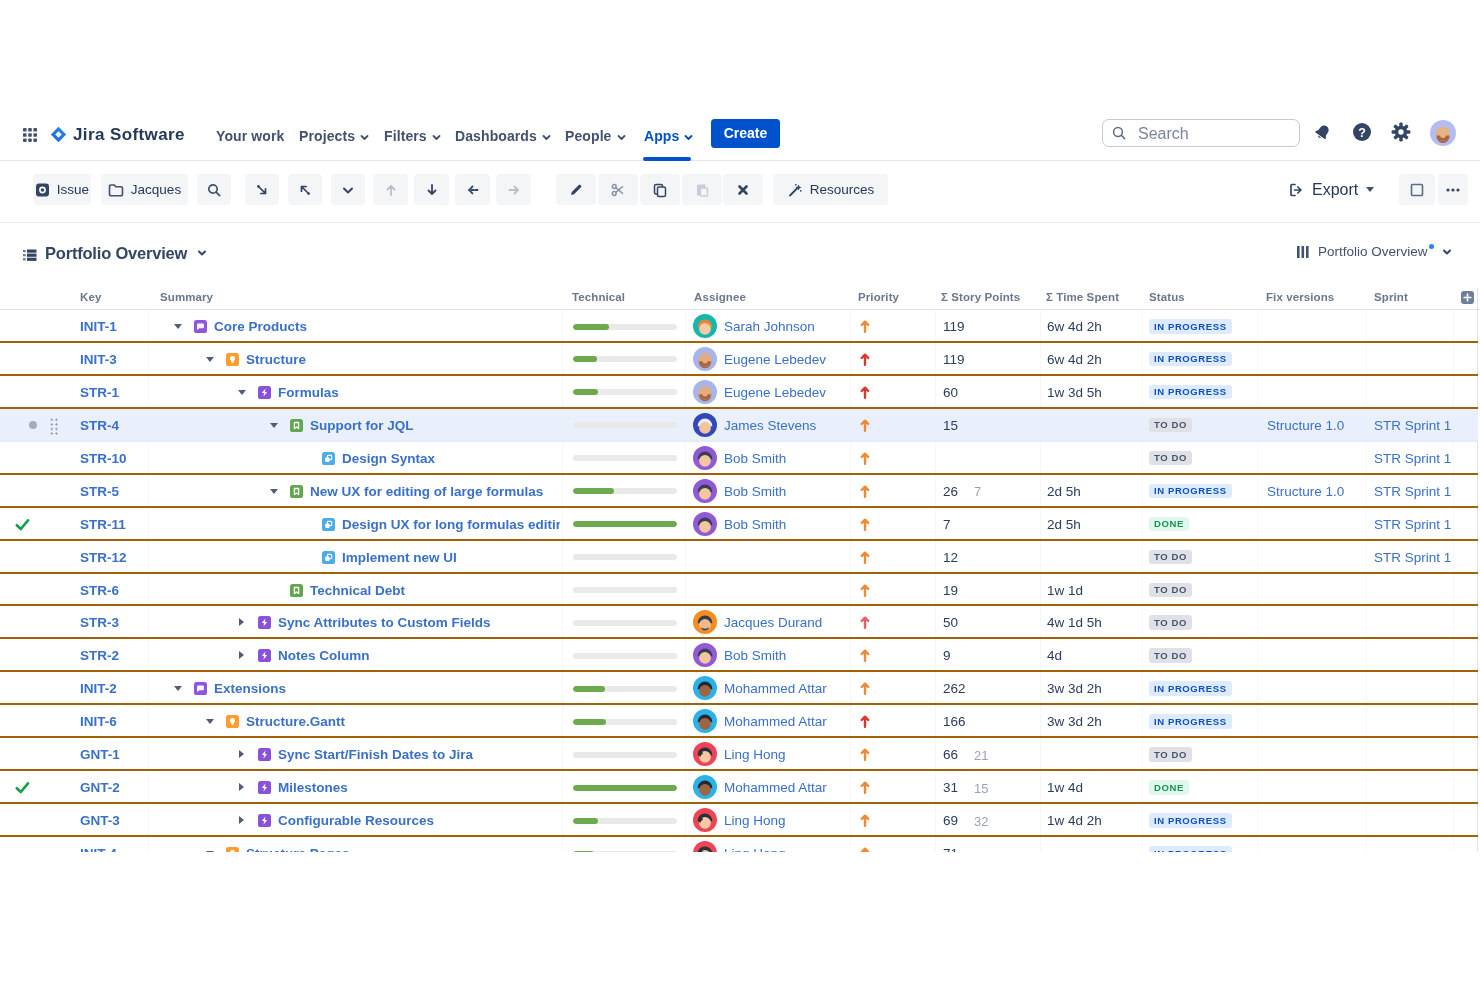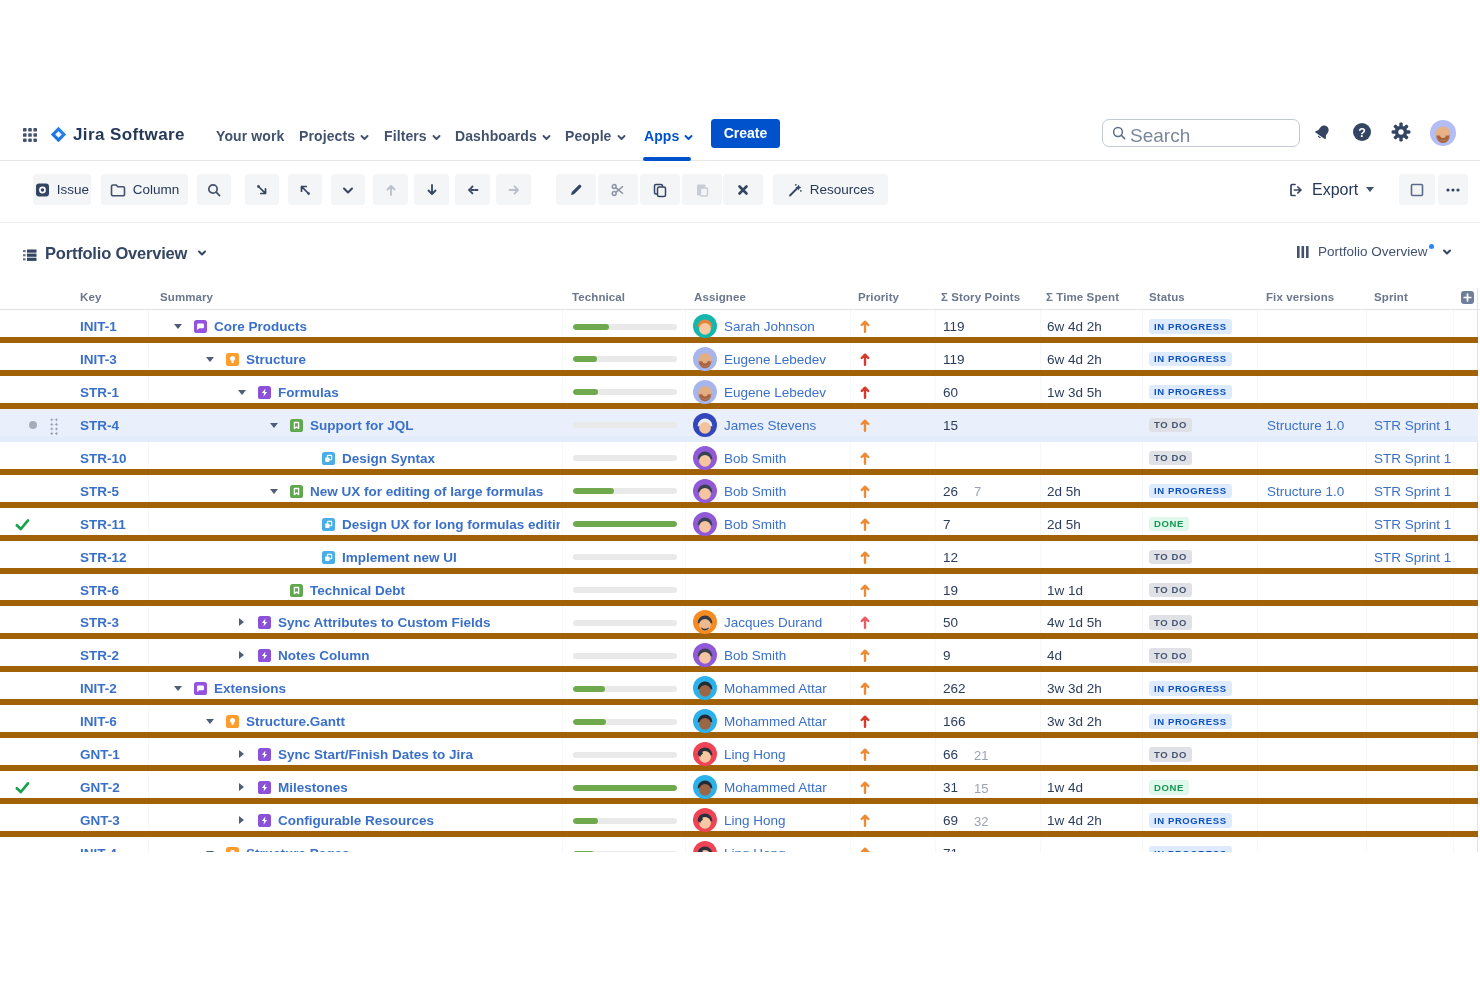--- a/index.html
+++ b/index.html
@@ -6,21 +6,21 @@
 .abs {position:absolute}
 
 
 #nav {position:absolute;top:110px;left:0;width:1480px;height:51px;border-bottom:1px solid #e4e6ea;background:#fff}
 #nav .mi {position:absolute;top:18px;font-size:14px;font-weight:600;color:#42526e;letter-spacing:0.1px}
 .fcar {display:inline-block;width:0;height:0;border-left:4.5px solid transparent;border-right:4.5px solid transparent;border-top:5px solid #42526e}
 #logo-text {position:absolute;left:73px;top:15px;font-size:17px;font-weight:600;color:#253858;letter-spacing:0.4px}
 #create {position:absolute;left:711px;top:9px;width:69px;height:29px;background:#0052cc;border-radius:3.5px;color:#fff;font-size:14px;font-weight:600;text-align:center;line-height:29px}
 #appsline {position:absolute;left:643px;top:47px;width:48px;height:3.5px;background:#0052cc;border-radius:2px}
 #search {position:absolute;left:1102px;top:8.5px;width:198px;height:28.5px;border:1px solid #c4cad3;border-radius:7px}
-#search span {position:absolute;left:27px;top:5px;font-size:19px;color:#7a869a}
+#search span {position:absolute;left:35px;top:5px;font-size:16px;color:#7a869a}
 
 
 #toolbar {position:absolute;top:174px;left:0;width:1480px;height:31px}
 .tb {position:absolute;top:0;height:31px;background:#f4f5f7;border-radius:3.5px;display:flex;align-items:center;justify-content:center;gap:7px}
 .tlab {font-size:13.5px;font-weight:500;color:#253858}
 .exp {position:absolute;top:0;left:1288px;height:31px;display:flex;align-items:center;gap:8px}
 .exp span {font-size:16px;font-weight:500;color:#253858}
 #tooldiv {position:absolute;top:222px;left:0;width:1480px;height:1px;background:#eceef1}
 
 
@@ -29,21 +29,21 @@
 #vright {position:absolute;left:1296px;top:4px;display:flex;align-items:center}
 #vright .vt {font-size:13.5px;font-weight:500;color:#42526e;margin-left:8px}
 #vright .bdot {width:5px;height:5px;border-radius:50%;background:#2684ff;margin:-10px 0 0 1px}
 
 
 #thead {position:absolute;top:288px;left:0;width:1480px;height:22px;border-bottom:1px solid #dfe2e7}
 .hc {position:absolute;top:3px;font-size:11.5px;font-weight:700;color:#6b778c;letter-spacing:0.1px}
 #tbody {position:absolute;top:310px;left:0;width:1480px;height:542px;overflow:hidden}
 .gl {position:absolute;top:0;width:1px;height:542px;background:#f6f7f9}
 #redge {position:absolute;left:1477px;top:288px;width:1px;height:564px;background:#dfe2e7}
-.row {position:relative;width:1478px;height:32.95px;border-bottom:6px solid #a16207}
+.row {position:relative;width:1478px;height:32.95px;border-bottom:2px solid #a16207}
 .row.sel {background:#e9f0fb;border-bottom-color:#e3ecfa}
 .key {top:9px;font-size:13.5px;font-weight:600;color:#3a70c8}
 .sum {top:9px;font-size:13.5px;font-weight:600;color:#3a70c8;white-space:nowrap;overflow:hidden}
 .nm {top:9px;font-size:13.5px;font-weight:500;color:#3a70c8;white-space:nowrap}
 .num {top:9px;font-size:13.5px;font-weight:500;color:#2b3c5c}
 .num2 {top:9.5px;font-size:13px;color:#9aa3b4}
 .cd {display:block;width:0;height:0;border-left:4.5px solid transparent;border-right:4.5px solid transparent;border-top:5.5px solid #4f5e78}
 .cr {display:block;width:0;height:0;border-top:4.5px solid transparent;border-bottom:4.5px solid transparent;border-left:5.5px solid #4f5e78}
 .bar {left:573px;top:13.5px;width:104px;height:6px;border-radius:3px;background:#e9e9e9;overflow:hidden}
 .bar i {display:block;height:6px;border-radius:3px;background:#6fa94e}
@@ -146,21 +146,21 @@
         <svg width="15" height="16" viewBox="0 0 15 16" style="">
           <rect x="1" y="1.5" width="13" height="13" rx="3" fill="#344563"></rect>
           <circle cx="7.5" cy="8" r="2.6" fill="none" stroke="#fff" stroke-width="1.6"></circle>
         </svg>
         <span class="tlab">Issue</span>
       </div>
       <div class="tb" style="left:101px;width:87px">
         <svg width="16" height="16" viewBox="0 0 16 16" style="">
           <path d="M1.5 4.5 a1.5 1.5 0 0 1 1.5-1.5 h3.2 l1.6 1.8 h5.2 a1.5 1.5 0 0 1 1.5 1.5 v6 a1.5 1.5 0 0 1 -1.5 1.5 h-10 a1.5 1.5 0 0 1 -1.5-1.5 z" fill="none" stroke="#42526e" stroke-width="1.6"></path>
         </svg>
-        <span class="tlab">Column</span>
+        <span class="tlab">Jacques</span>
       </div>
       <div class="tb" style="left:197px;width:34px">
         <svg width="16" height="16" viewBox="0 0 16 16" style="">
           <circle cx="7" cy="7" r="4.2" fill="none" stroke="#42526e" stroke-width="1.7"></circle>
           <path d="M10.2 10.2 L13.6 13.6" stroke="#42526e" stroke-width="1.7" stroke-linecap="round"></path>
         </svg>
       </div>
       <div class="tb" style="left:245px;width:34px">
         <svg width="16" height="16" viewBox="0 0 16 16" style="">
           <path d="M5 5 L11.5 11.5 M11.5 6.8 V11.5 H6.8" fill="none" stroke="#344563" stroke-width="1.7" stroke-linecap="round" stroke-linejoin="round"></path>

